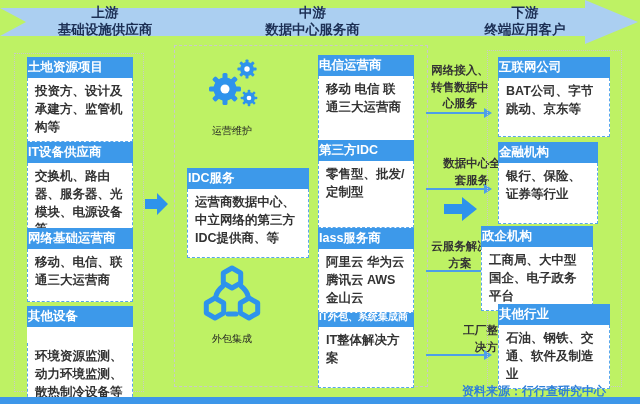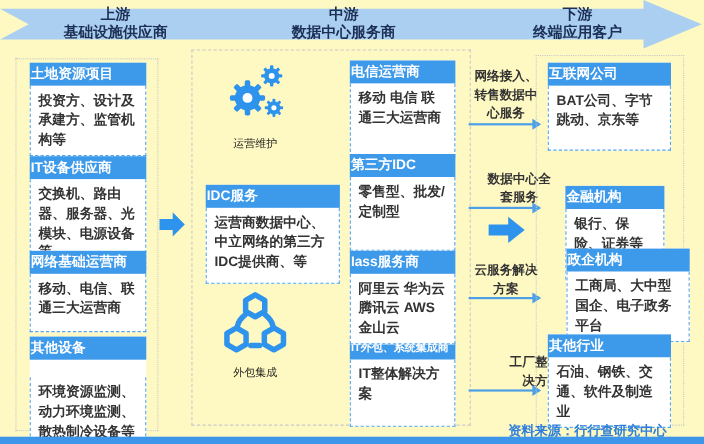--- a/index.html
+++ b/index.html
@@ -1,17 +1,17 @@
 <!DOCTYPE html>
 <html><head>
 <meta charset="utf-8">
 <style>
   html,body{margin:0;padding:0;}
   body{font-family:"Liberation Sans",sans-serif;background:#e9e9e9;}
-  #stage{position:relative;width:640px;height:404px;background:#fef9c3;overflow:hidden;}
+  #stage{position:relative;width:640px;height:404px;background:#bef264;overflow:hidden;}
 
   
   .banner{position:absolute;left:0;top:0;width:640px;height:44px;background:#ABCFF1;
     clip-path:polygon(0px 8px,585px 8px,585px 0px,638px 22px,585px 44px,585px 36px,0px 36px,26px 22px);}
   .banner-sec{position:absolute;top:5px;text-align:center;color:#1C2F54;font-weight:bold;
     font-size:13.5px;line-height:16.5px;}
 
   
   .group{position:absolute;border:1px dotted #C9C9C9;background:transparent;}
   .group.dashed{border-style:dashed;}
@@ -185,25 +185,25 @@
 
   <div class="flow-label" style="left:428px;top:322px;margin-left:32px;">工厂整体解决方案</div>
   <div class="flow-arrow" style="left:426px;top:354px;"></div>
 
   <div class="group" style="left:487px;top:50px;width:133px;height:335px;"></div>
 
   <div class="box" style="left:498px;top:57px;width:112px;">
     <div class="box-header">互联网公司</div>
     <div class="box-body" style="min-height:48px;">BAT公司、字节跳动、京东等</div>
   </div>
-  <div class="box" style="left:514px;top:142px;width:90px;margin-top:27px;">
+  <div class="box" style="left:498px;top:142px;width:100px;">
     <div class="box-header">金融机构</div>
     <div class="box-body" style="min-height:50px;">银行、保险、证券等行业</div>
   </div>
-  <div class="box" style="left:515px;top:226px;width:112px;">
+  <div class="box" style="left:481px;top:226px;width:112px;">
     <div class="box-header">政企机构</div>
     <div class="box-body" style="min-height:46px;">工商局、大中型国企、电子政务平台</div>
   </div>
   <div class="box" style="left:498px;top:304px;width:112px;">
     <div class="box-header">其他行业</div>
     <div class="box-body" style="min-height:50px;">石油、钢铁、交通、软件及制造业</div>
   </div>
 
   <div class="source" style="left:420px;top:383px;width:186px;">资料来源：行行查研究中心</div>
   <div class="bottom-bar"></div>

